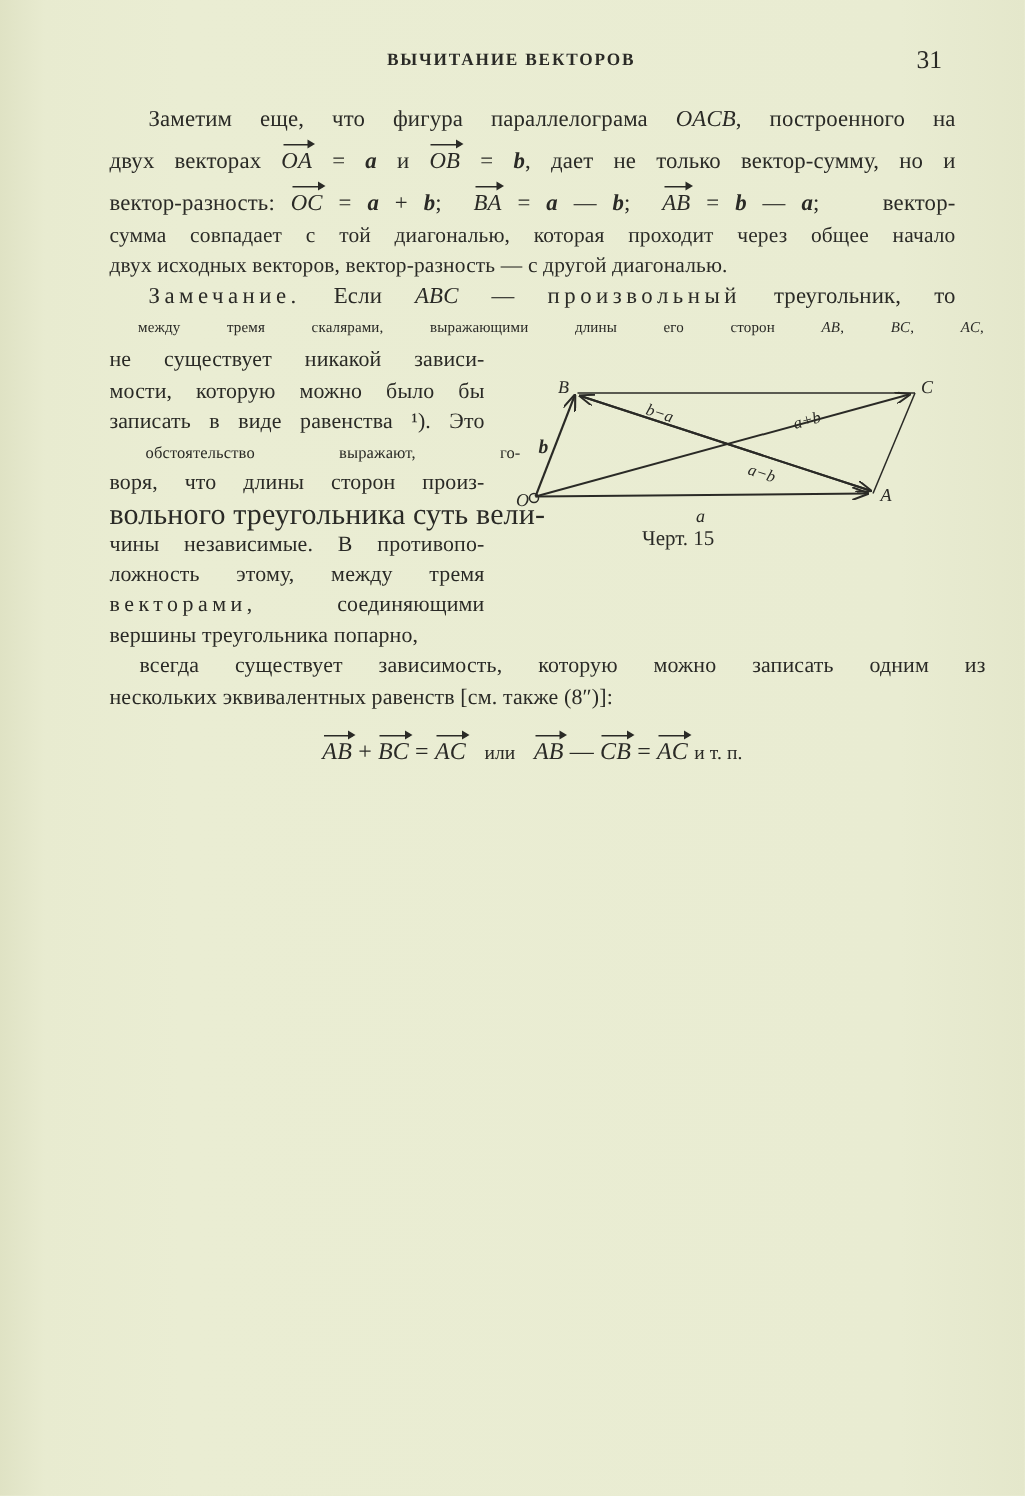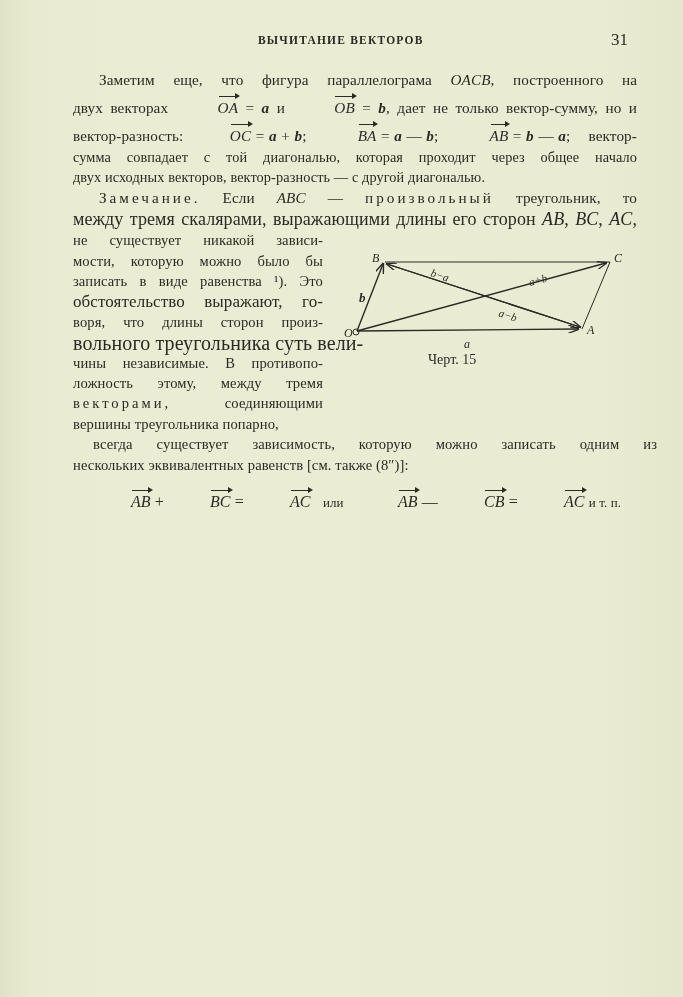--- a/index.html
+++ b/index.html
@@ -12,21 +12,21 @@
     position:relative;
   }
   .abs { position:absolute; }
   .line { position:absolute; left:73px; width:564px; font-size:15.2px; line-height:20px; white-space:nowrap; letter-spacing:0.1px; }
   .just { text-align:justify; text-align-last:justify; }
   .header { position:absolute; top:34px; left:0; width:683px; }
   .running-title { position:absolute; left:258px; top:0; font-size:11.5px; letter-spacing:1.2px; font-family:"Liberation Serif", serif;font-weight:bold; }
   .page-num { position:absolute; left:611px; top:-4px; font-size:17px; }
   i.v { font-style:italic; }
   b.v { font-weight:bold; font-style:italic; }
-  .vec { position:relative; display:inline-block; font-style:italic;margin-left:42px; }
+  .vec { position:relative; display:inline-block; font-style:italic; }
   .vec::before { content:""; position:absolute; left:1px; right:0; top:-2px; border-top:1px solid #2a2a26; }
   .vec::after { content:""; position:absolute; right:-2px; top:-5px; border-left:5px solid #2a2a26; border-top:3px solid transparent; border-bottom:3px solid transparent; }
   .spaced { letter-spacing:3px; }
   .caption { position:absolute; font-size:14px; }
   .center { text-align:center; }
   svg text { font-family:"Liberation Serif", serif; font-style:italic; fill:#2a2a26; }
 </style>
 </head>
 <body>
 
@@ -38,25 +38,25 @@
 <div>
   <div class="line just" style="top:70px; text-indent:26px;">Заметим еще, что фигура параллелограма <i class="v">OACB</i>, построенного на</div>
   <div class="line just" style="top:98px;">двух векторах <span class="vec">OA</span> = <b class="v">a</b> и <span class="vec">OB</span> = <b class="v">b</b>, дает не только вектор-сумму, но и</div>
   <div class="line just" style="top:126px;">вектор-разность: <span class="vec">OC</span> = <b class="v">a</b> + <b class="v">b</b>; &nbsp;<span class="vec">BA</span> = <b class="v">a</b> — <b class="v">b</b>; &nbsp;<span class="vec">AB</span> = <b class="v">b</b> — <b class="v">a</b>; &nbsp;&nbsp; вектор-</div>
   <div class="line just" style="top:147px; font-size:14.3px;">сумма совпадает с той диагональю, которая проходит через общее начало</div>
   <div class="line" style="top:167px; font-size:14.3px;">двух исходных векторов, вектор-разность — с другой диагональю.</div>
 </div>
 
 <div>
   <div class="line just" style="top:188px; text-indent:26px;"><span class="spaced">Замечание.</span> Если <i class="v">ABC</i> — <span class="spaced">произвольный</span> треугольник, то</div>
-  <div class="line just" style="top:209px; font-size:18px;">между тремя скалярами, выражающими длины его сторон <i class="v">AB</i>, <i class="v">BC</i>, <i class="v">AC</i>,</div>
+  <div class="line just" style="top:209px; font-size:10px;margin-left:19px;">между тремя скалярами, выражающими длины его сторон <i class="v">AB</i>, <i class="v">BC</i>, <i class="v">AC</i>,</div>
   <div class="line just" style="top:230px; width:250px; font-size:14.6px;">не существует никакой зависи-</div>
   <div class="line just" style="top:251px; width:250px; font-size:14.6px;">мости, которую можно было бы</div>
   <div class="line just" style="top:271px; width:250px; font-size:14.6px;">записать в виде равенства ¹). Это</div>
-  <div class="line just" style="top:292px; width:250px; font-size:17px;">обстоятельство выражают, го-</div>
+  <div class="line just" style="top:292px; width:250px; font-size:11px;margin-left:24px;">обстоятельство выражают, го-</div>
   <div class="line just" style="top:312px; width:250px; font-size:14.6px;">воря, что длины сторон произ-</div>
   <div class="line just" style="top:333px; width:250px; font-size:20px;">вольного треугольника суть вели-</div>
   <div class="line just" style="top:353px; width:250px; font-size:14.6px;">чины независимые. В противопо-</div>
   <div class="line just" style="top:373px; width:250px; font-size:14.6px;">ложность этому, между тремя</div>
   <div class="line just" style="top:393px; width:250px; font-size:14.6px;"><span class="spaced">векторами,</span> соединяющими</div>
   <div class="line" style="top:414px; width:250px; font-size:14.6px;">вершины треугольника попарно,</div>
   <div class="line just" style="top:434px; font-size:14.6px;margin-left:20px;">всегда существует зависимость, которую можно записать одним из</div>
   <div class="line" style="top:455px; font-size:14.6px;">нескольких эквивалентных равенств [см. также (8″)]:</div>
 
   <div class="line center" style="top:492px; font-size:16px;">

